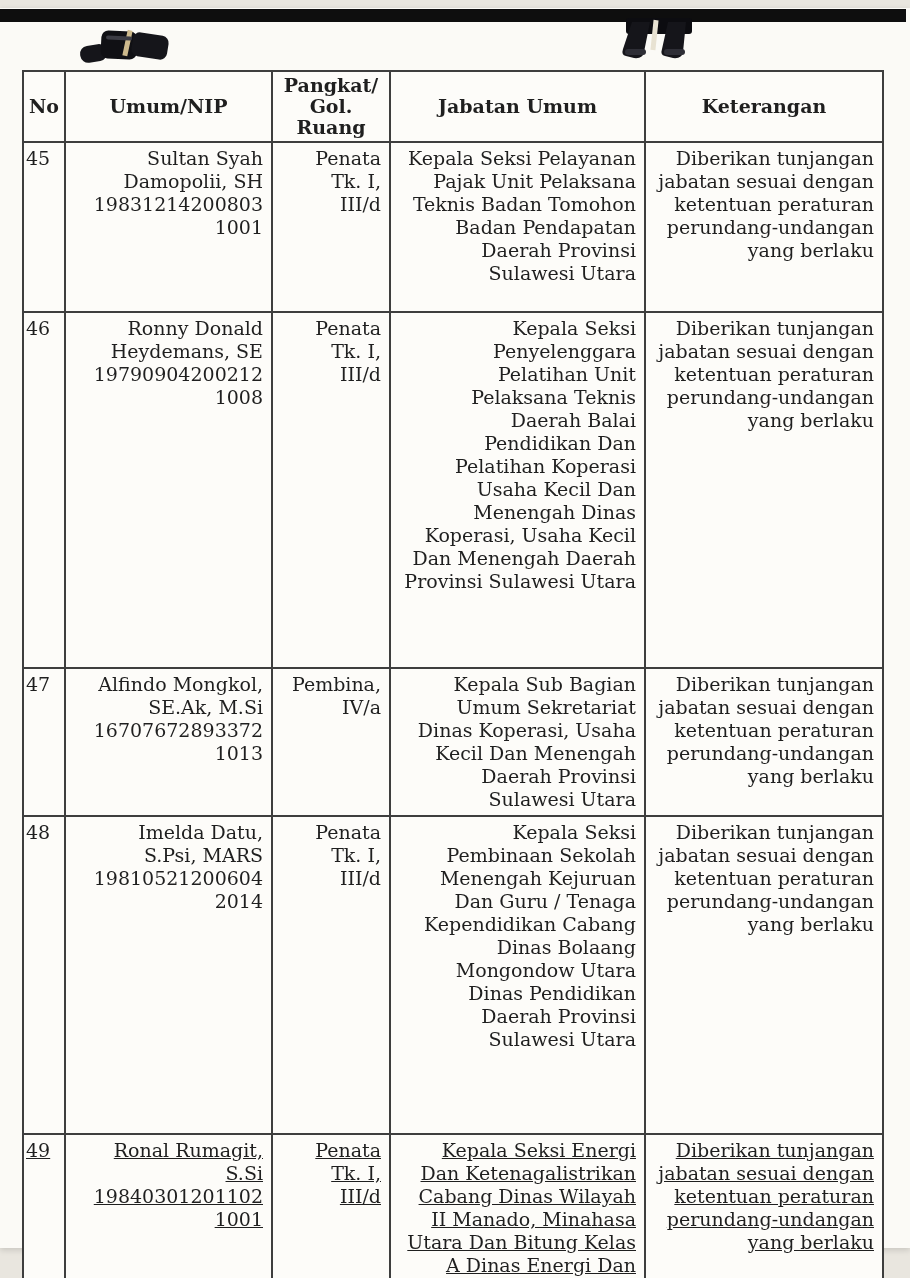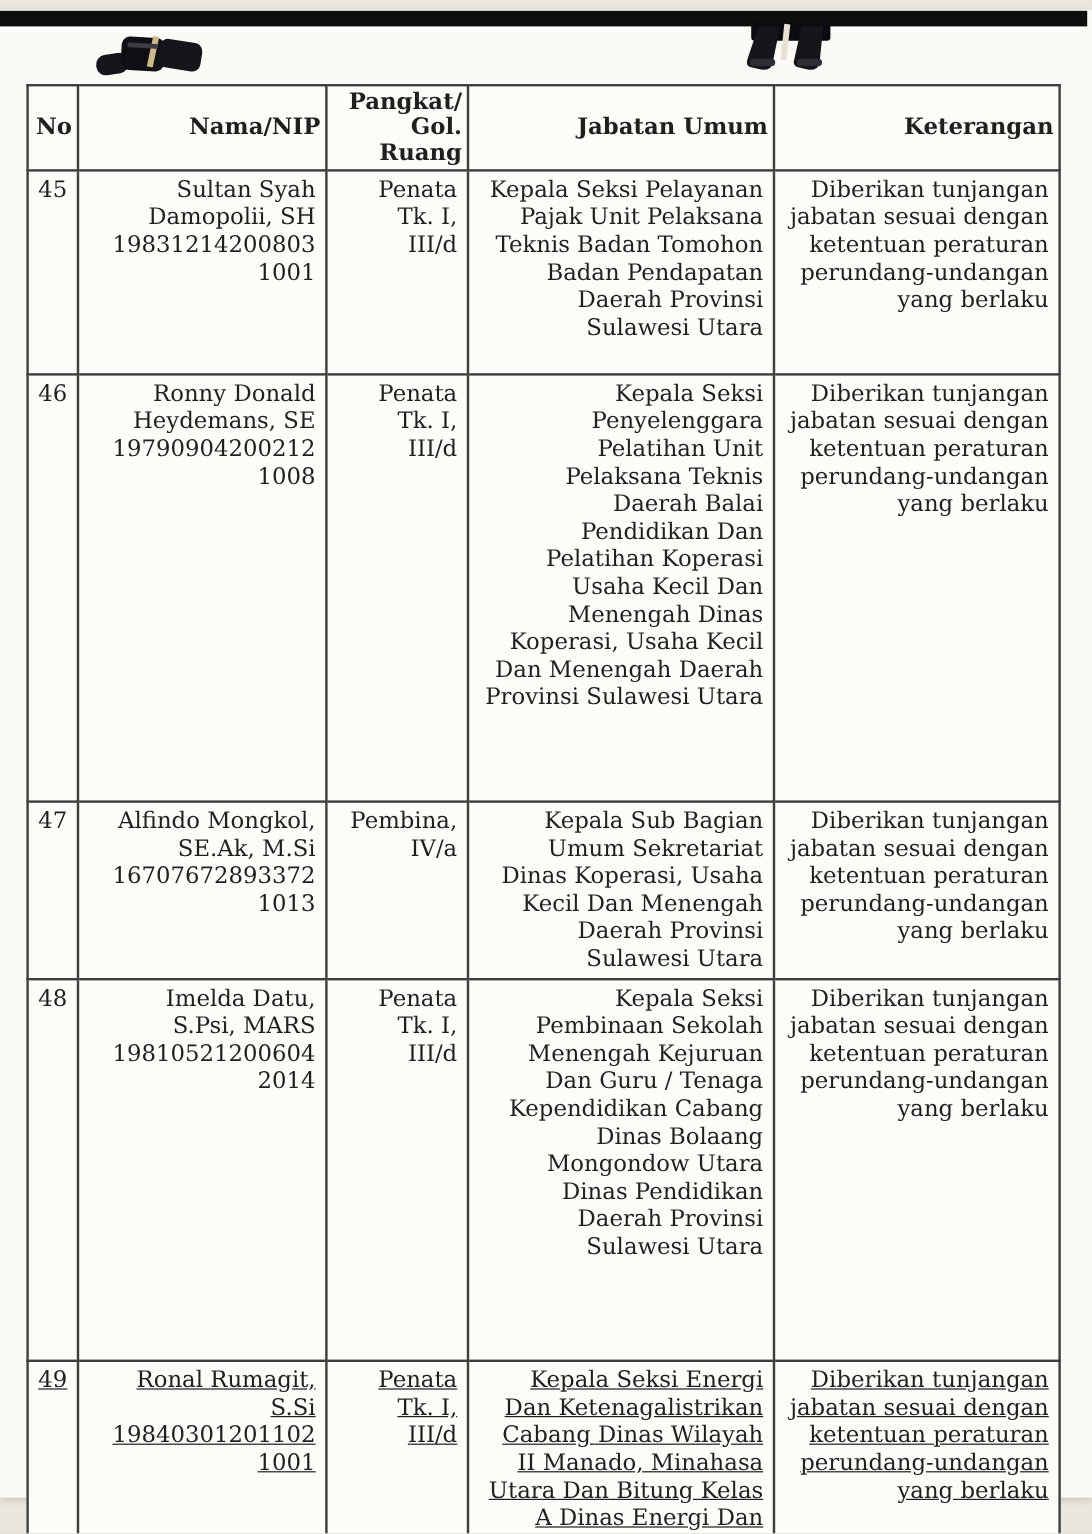--- a/index.html
+++ b/index.html
@@ -41,27 +41,27 @@
     border: 2px solid #3e3e3e;
     vertical-align: top;
     white-space: pre-line;
     font-size: 19px;
     line-height: 23px;
     padding: 4px 8px 4px 9px;
     text-align: right;
   }
   #doc-table th {
     font-weight: bold;
-    text-align: right;
+    text-align: center;
     vertical-align: middle;
     line-height: 21px;
     padding: 3px 4px;
     height: 64px;
   }
-  #doc-table td.no-cell { text-align: center; padding-left: 2px; padding-right: 2px; }
+  #doc-table td.no-cell { text-align: left; padding-left: 2px; padding-right: 2px; }
   tr.r45 { height: 170px; }
   tr.r46 { height: 356px; }
   tr.r47 { height: 140px; }
   tr.r48 { height: 318px; }
   tr.r49 { height: 223px; text-decoration: underline; }
   col.c-no  { width: 42px; }
   col.c-nm  { width: 207px; }
   col.c-pk  { width: 118px; }
   col.c-jb  { width: 255px; }
   col.c-kt  { width: 238px; }
@@ -100,21 +100,21 @@
     <colgroup>
       <col class="c-no">
         <col class="c-nm">
         <col class="c-pk">
         <col class="c-jb">
         <col class="c-kt">
     </colgroup>
     <thead>
       <tr>
         <th>No</th>
-        <th>Nama/NIP</th>
+        <th>Umum/NIP</th>
         <th>Pangkat/
 Gol.
 Ruang</th>
         <th>Jabatan Umum</th>
         <th>Keterangan</th>
       </tr>
     </thead>
     <tbody>
       <tr class="r45">
         <td class="no-cell">45</td>

